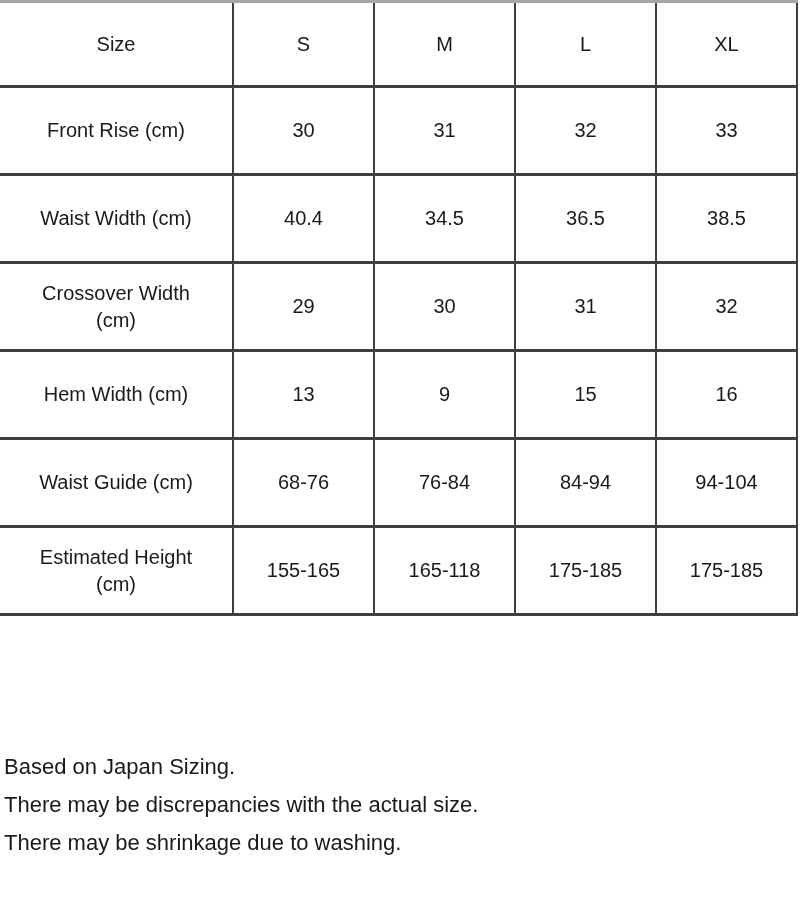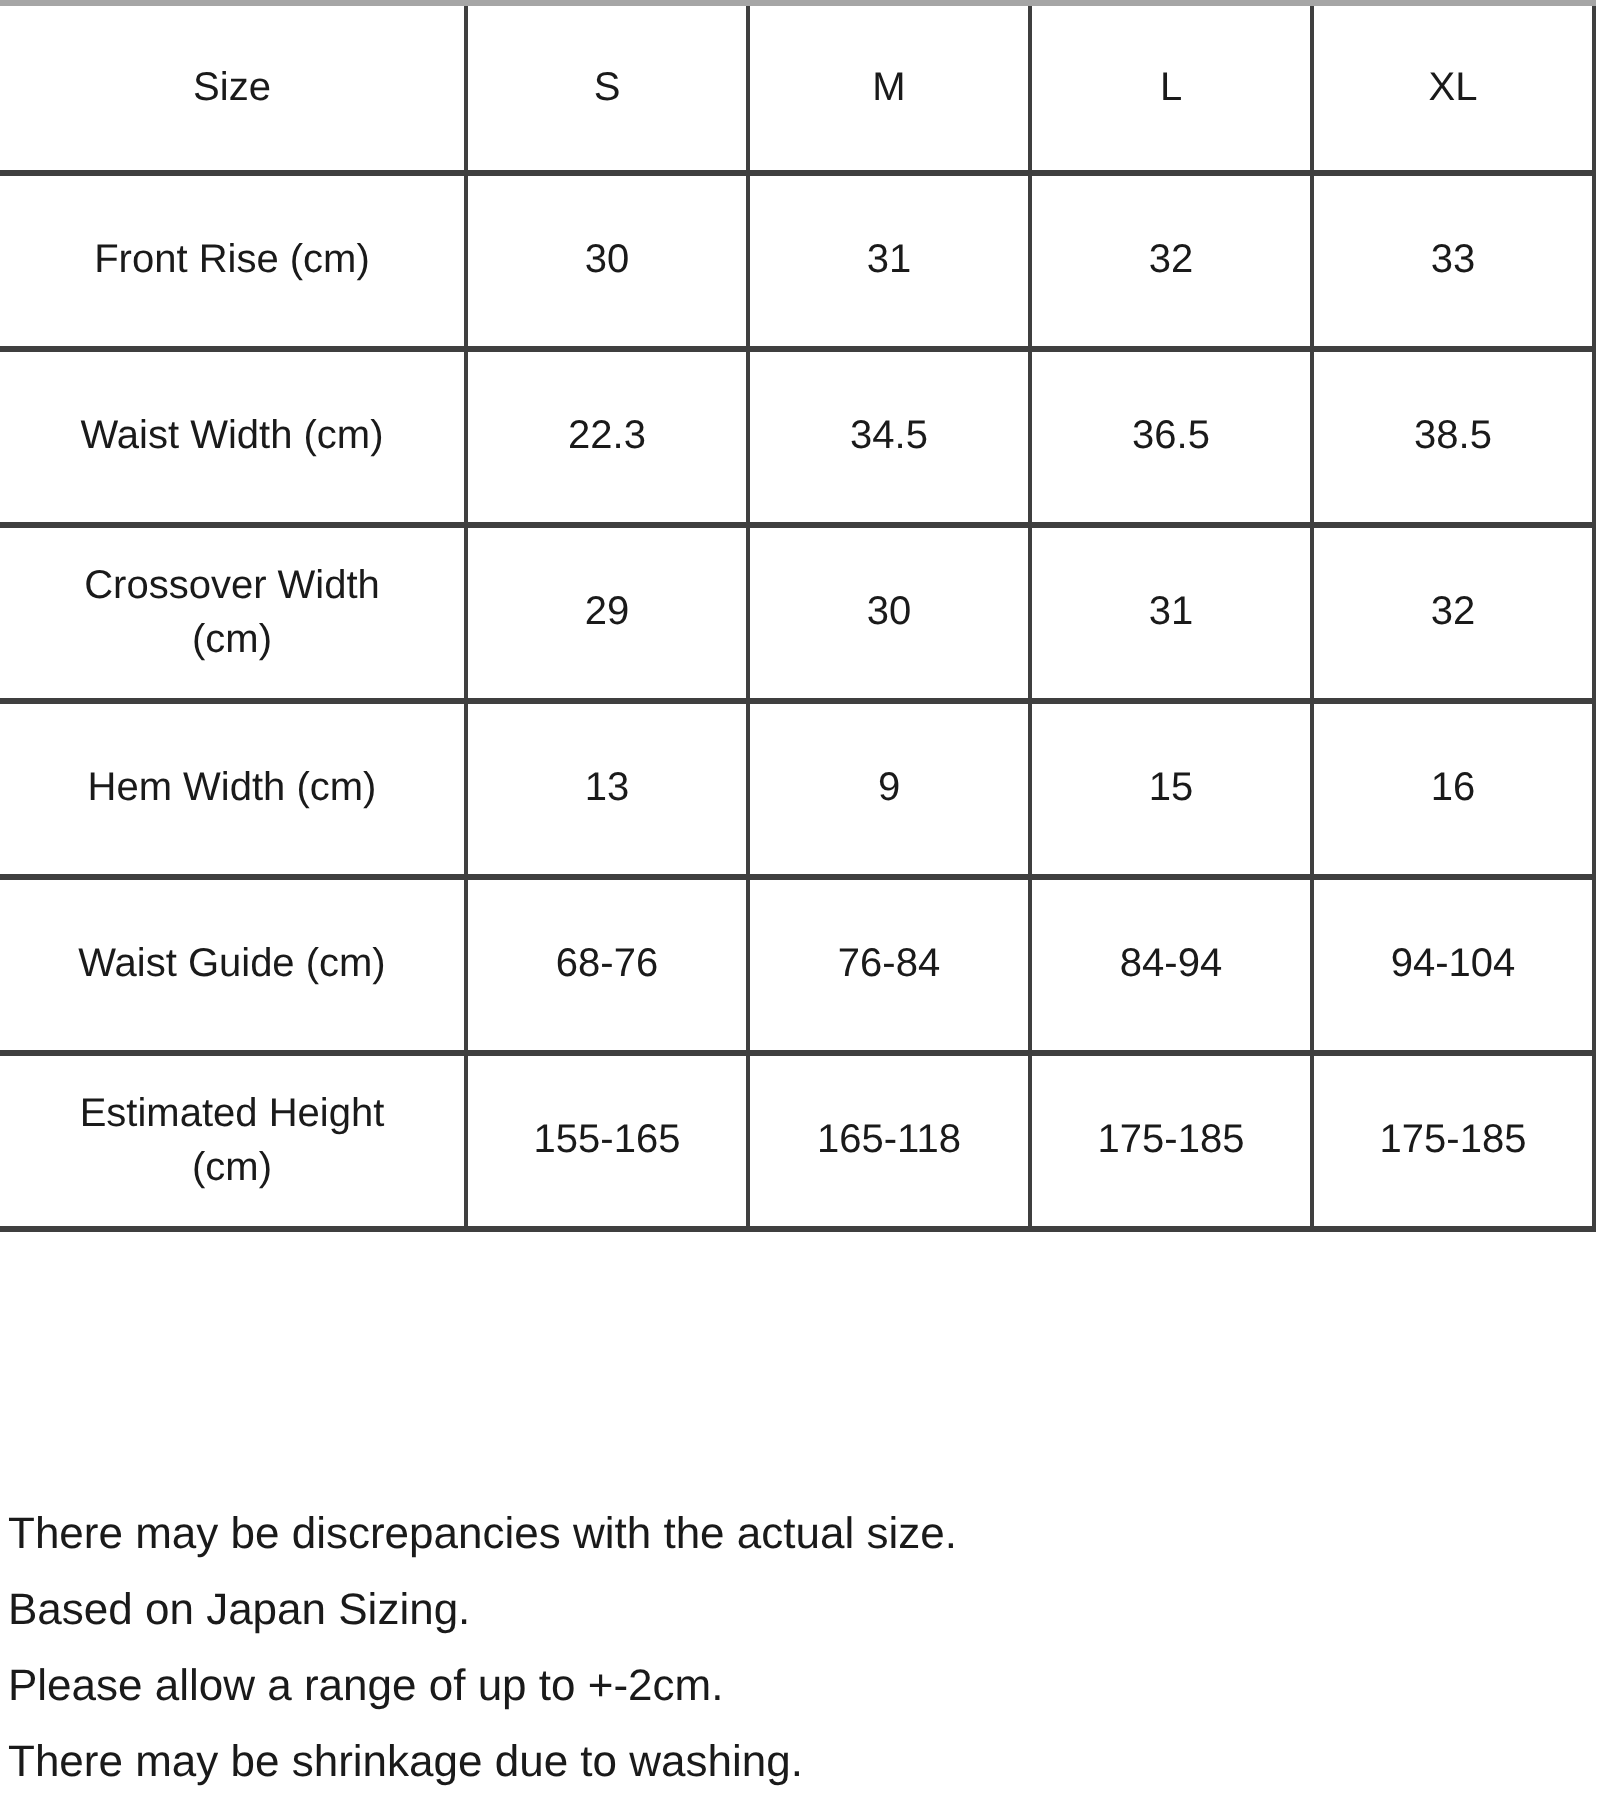--- a/index.html
+++ b/index.html
@@ -79,21 +79,21 @@
       <td class="green">Front Rise (cm)</td>
       <td>30</td>
       <td>31</td>
       <td>32</td>
       <td>33</td>
     </tr>
 
 
     <tr class="data-row">
       <td class="green">Waist Width (cm)</td>
-      <td>22.3</td>
+      <td>40.4</td>
       <td>34.5</td>
       <td>36.5</td>
       <td>38.5</td>
     </tr>
 
     <tr class="data-row">
       <td class="green">Crossover Width (cm)</td>
       <td>29</td>
       <td>30</td>
       <td>31</td>
@@ -120,19 +120,18 @@
       <td class="green">Estimated Height (cm)</td>
       <td>155-165</td>
       <td>165-118</td>
       <td>175-185</td>
       <td>175-185</td>
     </tr>
   </tbody>
     </table>
 
   <div class="notes">
+    <div class="note-line">Based on Japan Sizing.</div>
     <div class="note-line">There may be discrepancies with the actual size.</div>
-    <div class="note-line">Based on Japan Sizing.</div>
-    <div class="note-line">Please allow a range of up to +-2cm.</div>
     <div class="note-line">There may be shrinkage due to washing.</div>
   </div>
 
 </div>
 
 </body></html>

